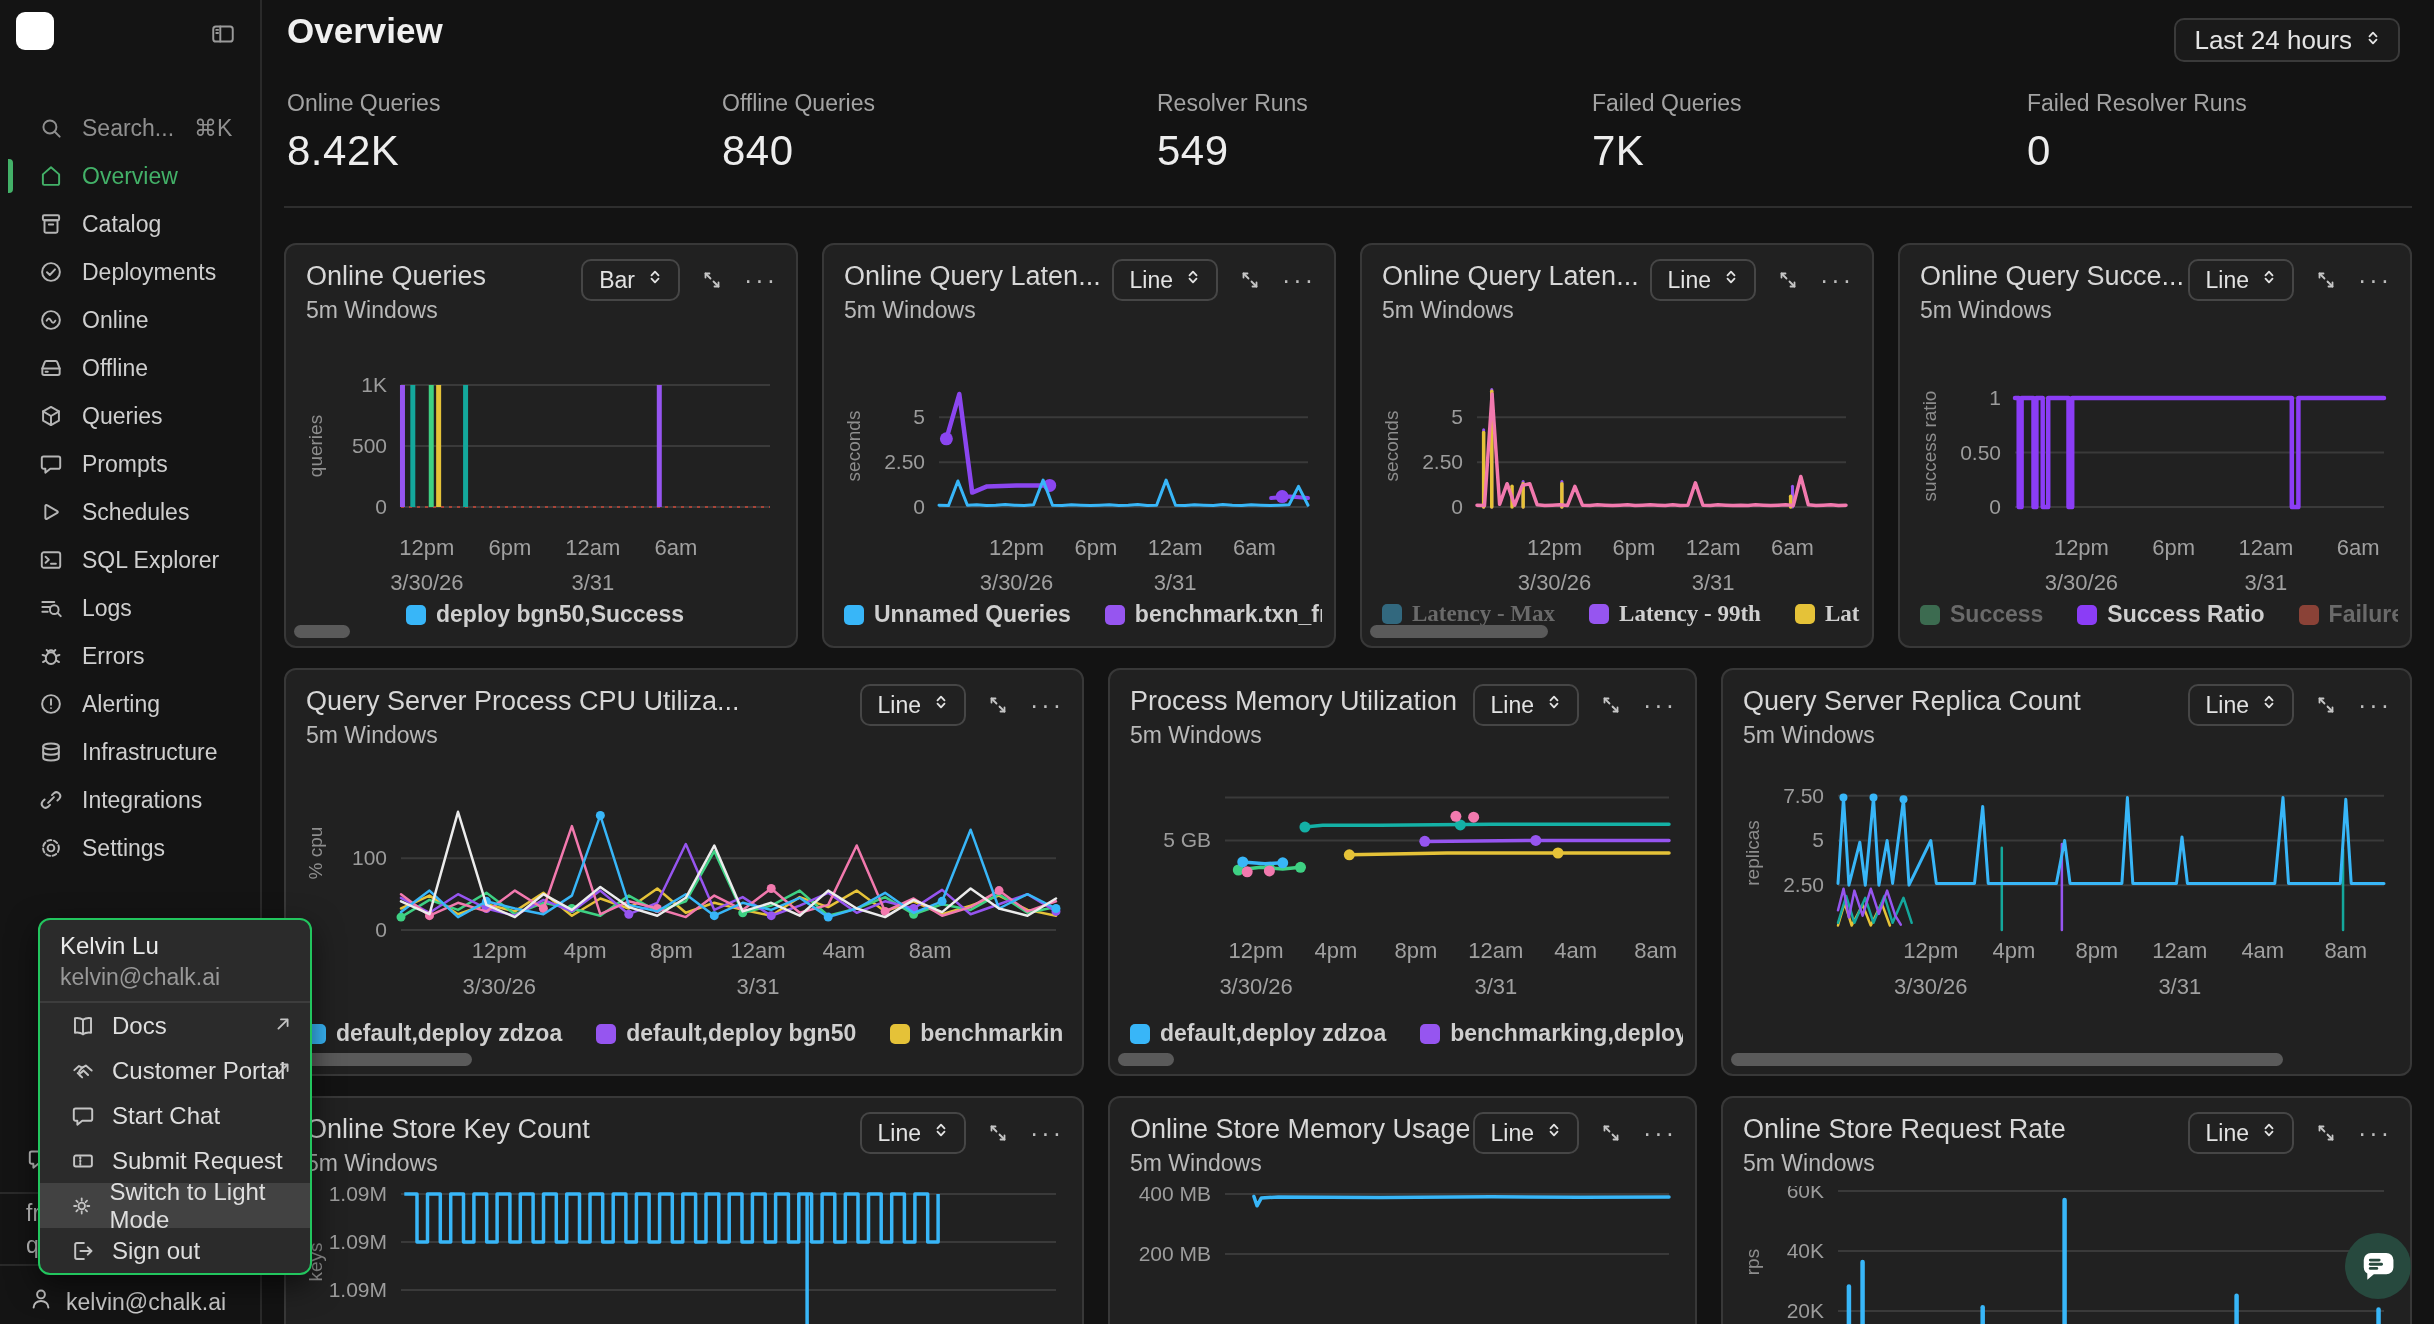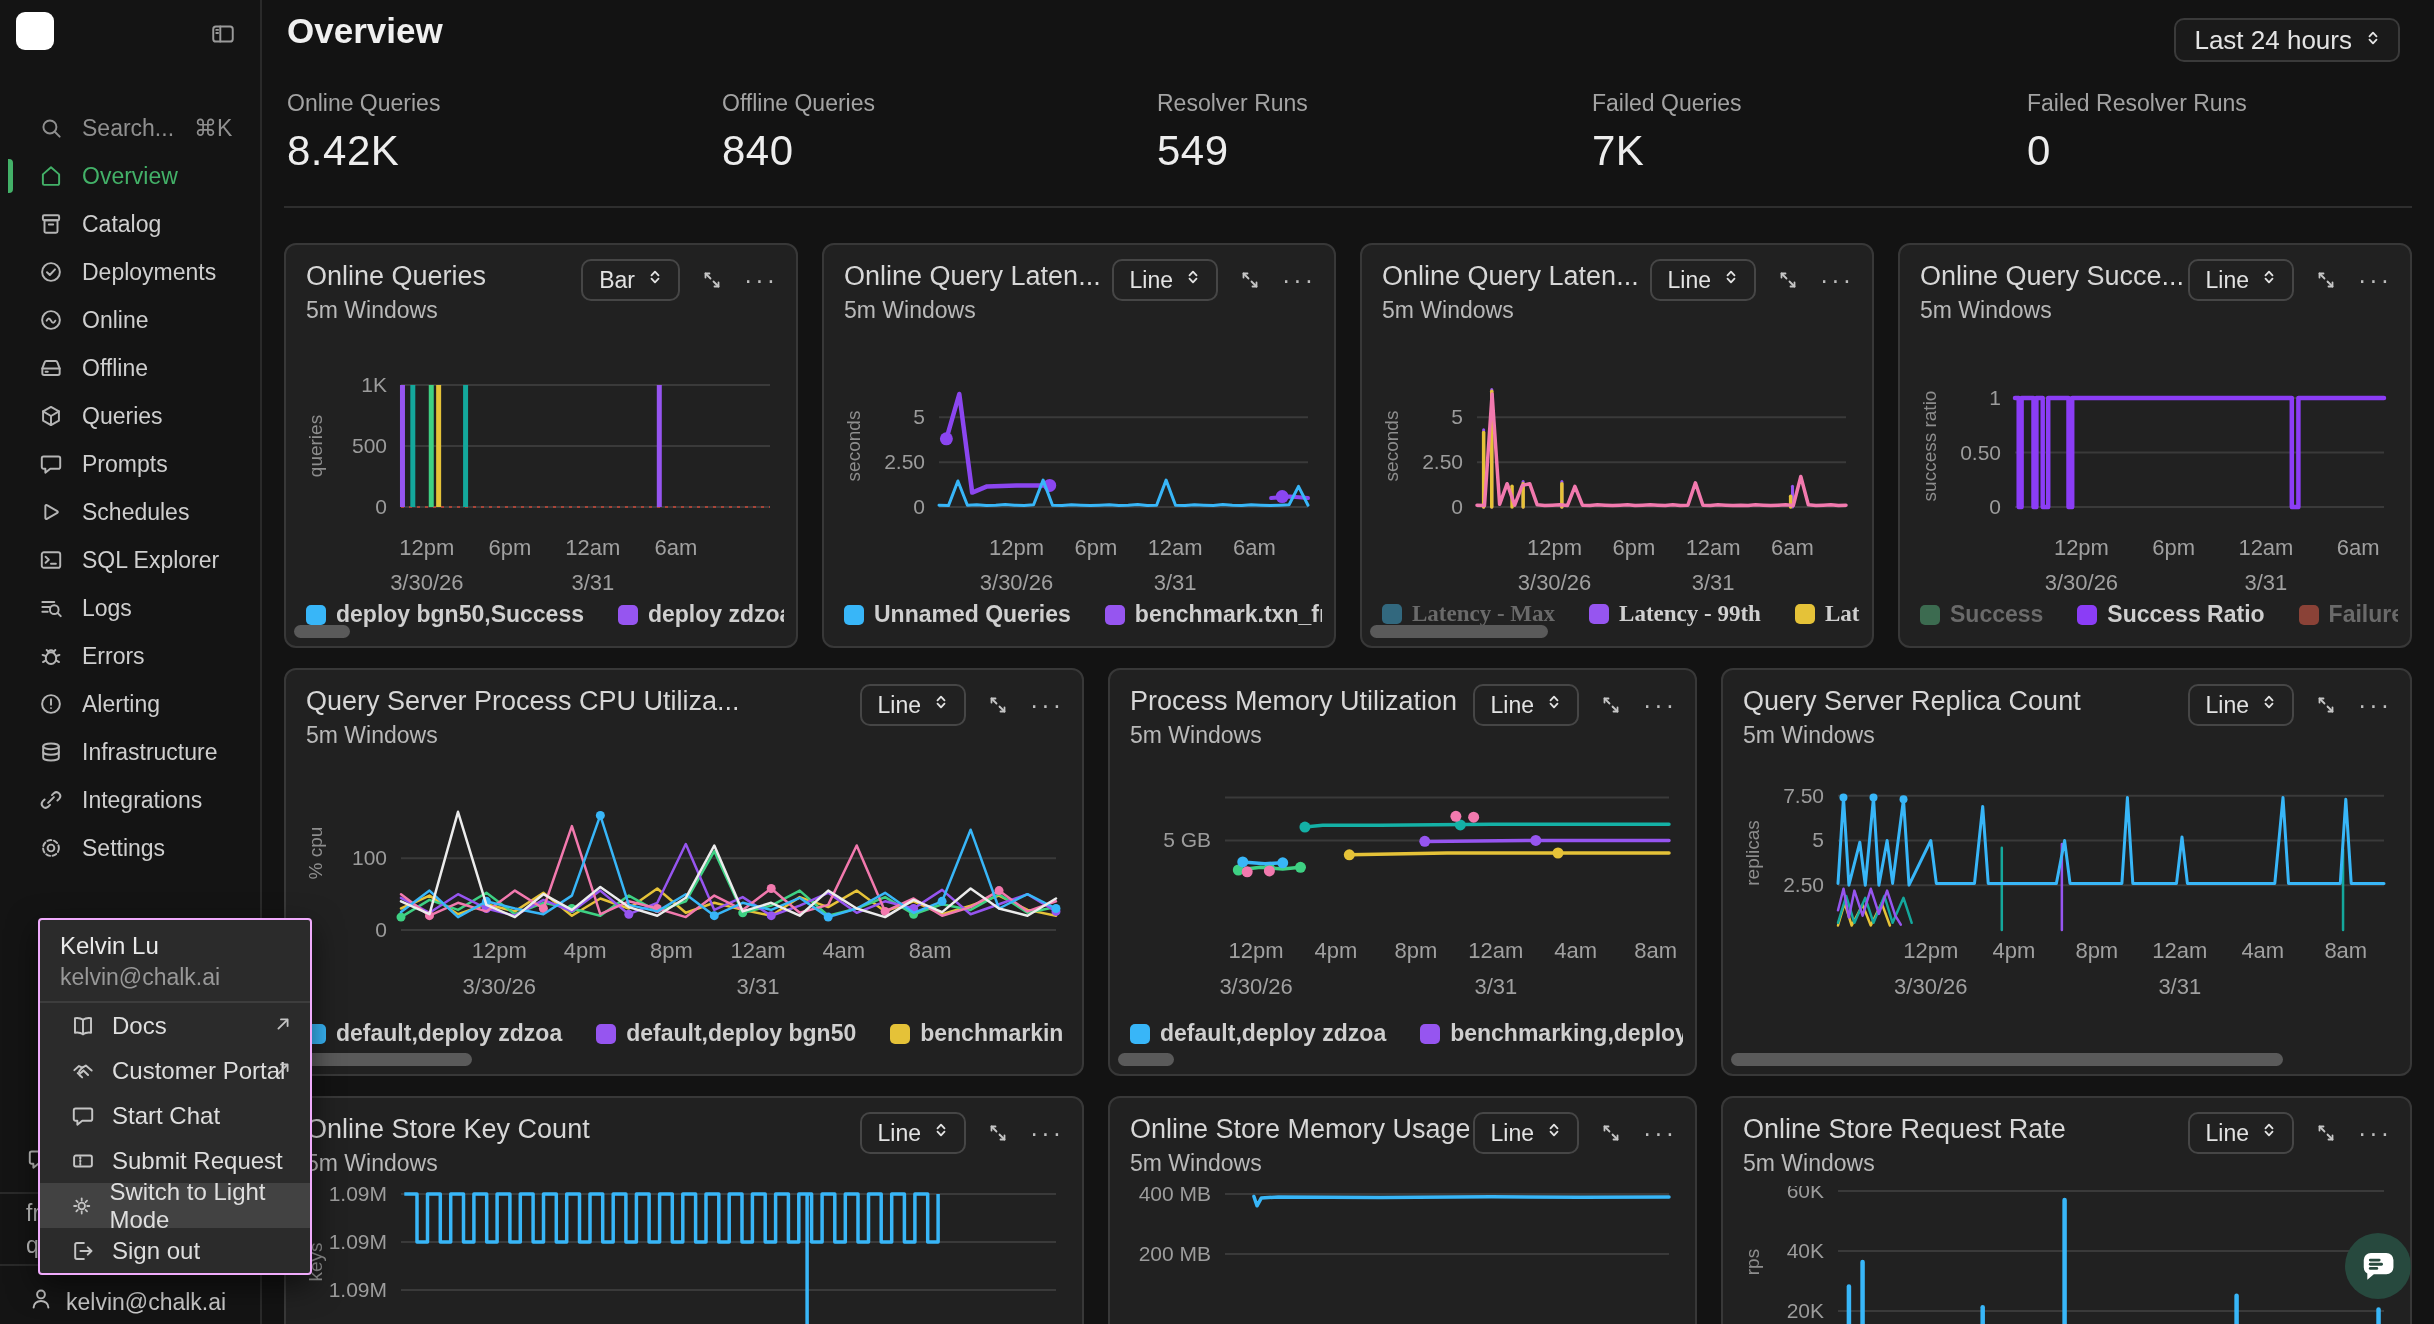--- a/index.html
+++ b/index.html
@@ -59,21 +59,21 @@
     overflow:hidden; white-space:nowrap; align-items:center; }
   .lg-item { display:flex; align-items:center; gap:10px; font-size:23px; font-weight:700;
     color:#cfcfcf; flex:0 0 auto; cursor:pointer; }
   .lg-item.dim { color:#6a6a6a; }
   .lg-sq { width:20px; height:20px; border-radius:5px; flex:0 0 auto; }
   .scrollpill { position:absolute; left:8px; bottom:8px; height:13px; border-radius:7px; background:#5a5a5a; cursor:pointer; }
   svg text { font-family:"Liberation Sans","DejaVu Sans",sans-serif; }
 
   
   .usermenu { position:absolute; left:38px; top:918px; width:274px; background:#2b2b2b;
-    border:2px solid #f0abfc; border-radius:4px; z-index:20;
+    border:2px solid #22c55e; border-radius:12px; z-index:20;
     box-shadow:0 10px 30px rgba(0,0,0,.55); overflow:hidden; }
   .um-head { padding:12px 0 10px 20px; }
   .um-name { font-size:24px; color:#eaeaea; font-weight:500; margin-bottom:4px; }
   .um-email { font-size:23px; color:#989898; }
   .um-div { border-top:2px solid #3d3d3d; }
   .um-item { position:relative; height:45px; display:flex; align-items:center; gap:16px;
     padding-left:30px; font-size:24px; color:#dedede; cursor:pointer; }
   .um-item .ic { color:#c4c4c4; }
   .um-item.hl { background:#424242; }
   .um-ext { position:absolute; right:16px; top:10px; color:#c4c4c4; }
@@ -309,21 +309,21 @@
           <line x1="132.638" y1="144" x2="132.638" y2="22" stroke="#e5c238" stroke-width="5"></line>
           <line x1="159.575" y1="144" x2="159.575" y2="22" stroke="#14a89c" stroke-width="5"></line>
           <line x1="353.3" y1="144" x2="353.3" y2="22" stroke="#9655f0" stroke-width="5"></line>
           <text x="120.83" y="192" text-anchor="middle" fill="#a0a0a0" font-size="22">12pm</text>
           <text x="120.83" y="227" text-anchor="middle" fill="#a0a0a0" font-size="22">3/30/26</text>
           <text x="203.855" y="192" text-anchor="middle" fill="#a0a0a0" font-size="22">6pm</text>
           <text x="286.88" y="192" text-anchor="middle" fill="#a0a0a0" font-size="22">12am</text>
           <text x="286.88" y="227" text-anchor="middle" fill="#a0a0a0" font-size="22">3/31</text>
           <text x="369.905" y="192" text-anchor="middle" fill="#a0a0a0" font-size="22">6am</text>
         </svg>
-        <div class="legend" style="top: 356px;">
+        <div class="legend" style="top: 356px; flex-direction: column;">
           <div class="lg-item">
             <span class="lg-sq" style="background: rgb(56, 182, 248);"></span>
             <span>deploy bgn50,Success</span>
           </div>
           <div class="lg-item">
             <span class="lg-sq" style="background: rgb(150, 85, 240);"></span>
             <span>deploy zdzoa,Failure</span>
           </div>
         </div>
         <div class="scrollpill" style="width: 56px;"></div>

